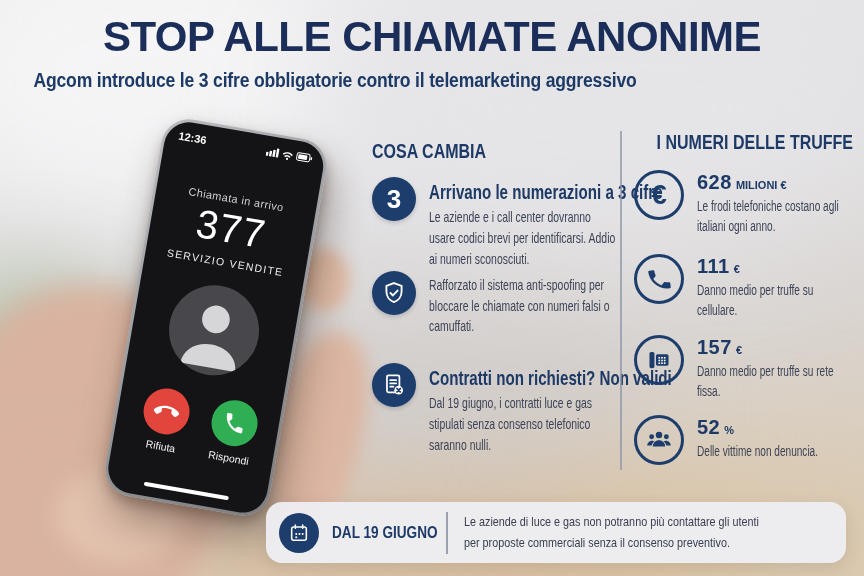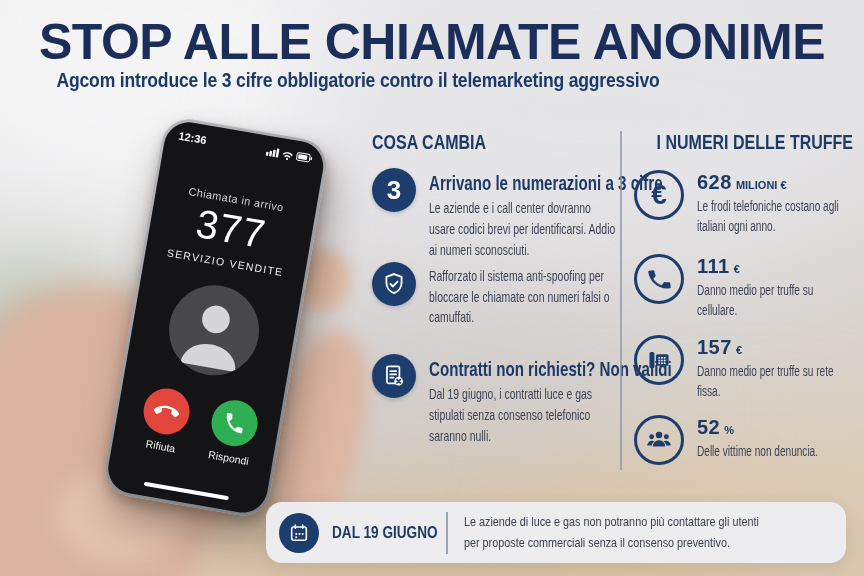--- a/index.html
+++ b/index.html
@@ -43,31 +43,31 @@
   .btnrow { position:absolute; left:16px; right:12px; bottom:46px; display:flex; justify-content:space-between; }
   .callbtn-col { display:flex; flex-direction:column; align-items:center; width:64px; }
   .callbtn { width:46px; height:46px; border-radius:50%; display:flex; align-items:center; justify-content:center; border:none; cursor:pointer; }
   .decline { background:#e2453c; }
   .answer  { background:#2fae53; }
   .callbtn-label { margin-top:6px; font-size:10.5px; color:#f2f2f3; }
   .homebar { position:absolute; bottom:10px; left:50%; transform:translateX(-50%); width:86px; height:4px; border-radius:3px; background:#fff; }
 
   
   .title { position:absolute; top:13px; left:0; width:864px; text-align:center;
-           font-size:50px; font-weight:bold; color:#1b2e5a; letter-spacing:-.5px; }
-  .subtitle-wrap { position:absolute; top:69px; left:0; width:693px; text-align:right; }
+           font-size:42px; font-weight:bold; color:#1b2e5a; letter-spacing:-.5px; }
+  .subtitle-wrap { position:absolute; top:69px; left:0; width:693px; text-align:left; }
   .subtitle { display:inline-block; transform:scaleX(.9); transform-origin:center;
               font-size:19.5px; font-weight:bold; color:#1d3a67; letter-spacing:-.2px; }
 
   
   .sx72 { display:inline-block; transform:scaleX(.72); transform-origin:0 0; }
   .sx80 { display:inline-block; transform:scaleX(.8); transform-origin:0 0; }
 
   
-  .col-mid { position:absolute; left:372px; top:131px; width:250px; }
+  .col-mid { position:absolute; left:372px; top:140px; width:250px; }
   .col-heading { font-size:20px; font-weight:bold; color:#1d3a67; white-space:nowrap; }
   .item { position:absolute; left:0; display:flex; gap:13px; width:300px; }
   .item-1 { top:37px; } .item-2 { top:131px; } .item-3 { top:223px; }
   .icircle { flex:0 0 auto; width:44px; height:44px; border-radius:50%; background:#1d3e6c;
              display:flex; align-items:center; justify-content:center; box-shadow:0 2px 4px rgba(30,40,70,.2); }
   .badge3 { color:#fff; font-size:26px; font-weight:bold; }
   .itext { padding-top:2px; width:300px; }
   .ititle { font-size:21px; font-weight:bold; color:#1d3a67; white-space:nowrap; line-height:1.25; }
   .ibody  { font-size:14.5px; color:#3c4356; line-height:1.43; width:260px; margin-top:2px; }
 

